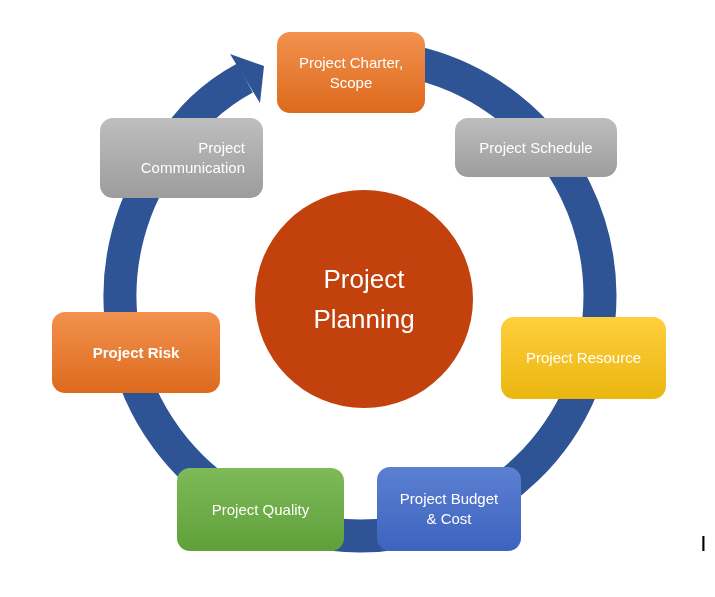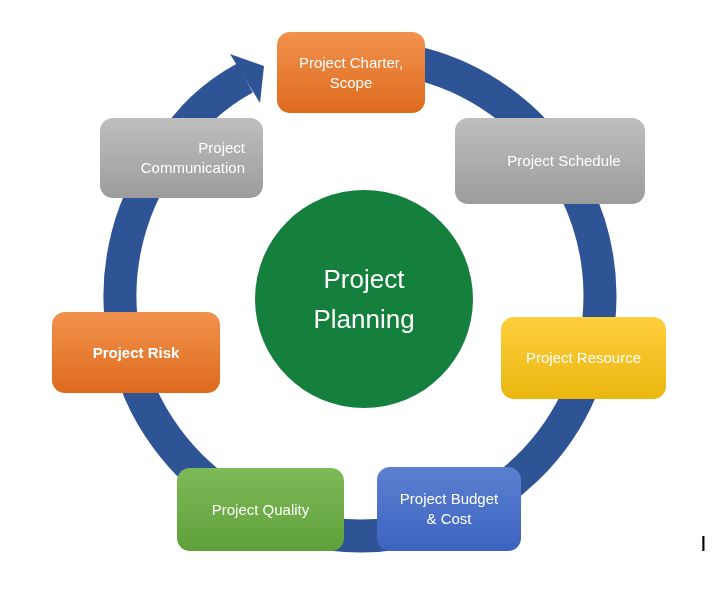--- a/index.html
+++ b/index.html
@@ -7,36 +7,36 @@
     position:relative;
     width:715px;height:597px;
     background:#ffffff;
     overflow:hidden;
     font-family:"Liberation Sans", sans-serif;
   }
   .stage svg{position:absolute;left:0;top:0;}
   .center-circle{
     position:absolute;left:255px;top:190px;width:218px;height:218px;
     border-radius:50%;
-    background:#15803d;
+    background:#c2410c;
     display:flex;align-items:center;justify-content:center;text-align:center;
   }
   .center-circle .lbl{
     color:#ffffff;font-size:26px;line-height:40px;width:150px;
   }
   .node{
     position:absolute;
     border-radius:13px;
     display:flex;align-items:center;justify-content:center;text-align:center;
   }
   .node .lbl{
     color:#ffffff;font-size:15px;line-height:20px;padding:0 18px;
   }
   .n-charter      {left:277px;top:32px; width:148px;height:81px;background:linear-gradient(180deg,#F2924E 0%,#DD6A1D 100%);}
-  .n-schedule     {left:455px;top:118px;width:162px;height:86px;background:linear-gradient(180deg,#BEBEBE 0%,#9C9C9C 100%);padding-left:28px;}
+  .n-schedule     {left:455px;top:118px;width:162px;height:59px;background:linear-gradient(180deg,#BEBEBE 0%,#9C9C9C 100%);}
   .n-resource     {left:501px;top:310px;width:165px;height:82px;background:linear-gradient(180deg,#FFCF3D 0%,#EAB60F 100%);margin-top:7px;}
   .n-budget       {left:377px;top:467px;width:144px;height:84px;background:linear-gradient(180deg,#5B80D1 0%,#3D63C0 100%);}
   .n-quality      {left:177px;top:468px;width:167px;height:83px;background:linear-gradient(180deg,#7EBA58 0%,#5FA03A 100%);}
   .n-risk         {left:52px; top:312px;width:168px;height:81px;background:linear-gradient(180deg,#F2924E 0%,#DD6A1D 100%);font-weight:bold;}
   .n-communication{left:100px;top:118px;width:163px;height:80px;background:linear-gradient(180deg,#BEBEBE 0%,#9C9C9C 100%);text-align:right;}
   .cursor-artifact{
     position:absolute;left:701px;top:534px;
     color:#000000;font-size:17px;line-height:17px;font-weight:bold;
   }
 </style>

